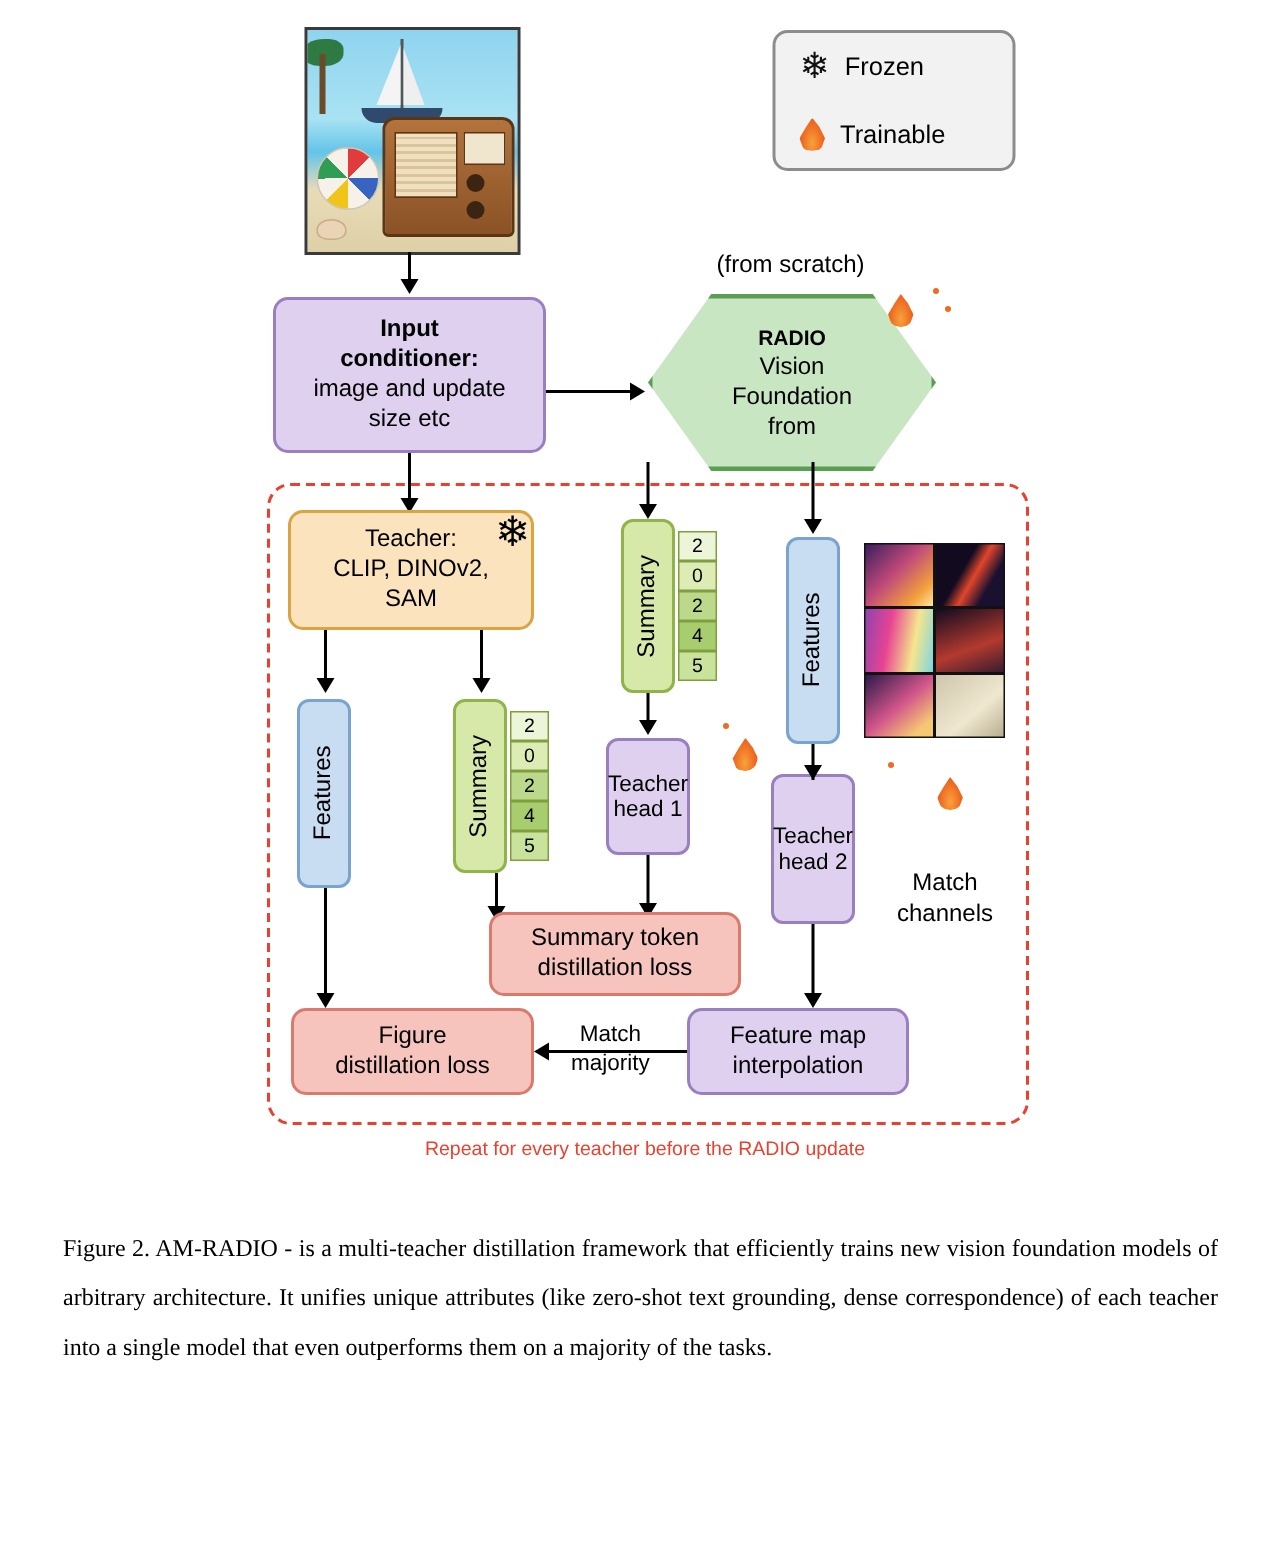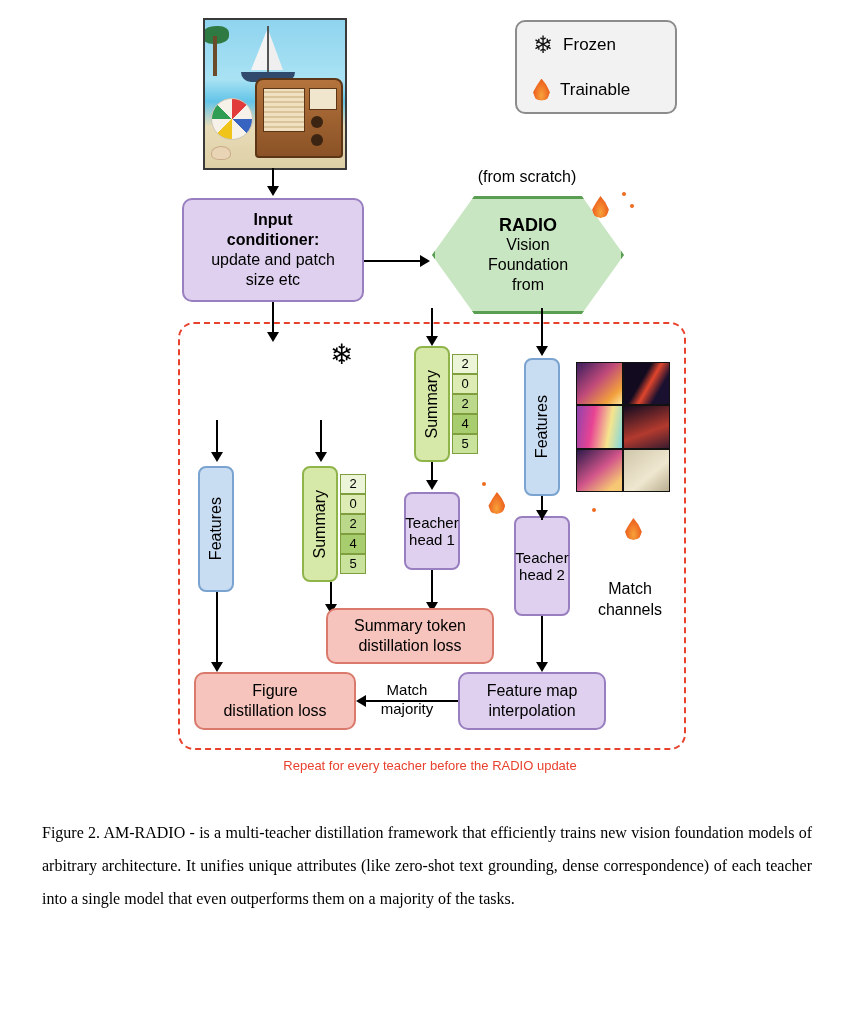--- a/index.html
+++ b/index.html
@@ -301,55 +301,62 @@
 
   
   <div class="line vline abs" style="left:272px; top:168px; height:20px;"></div>
   <div class="arrowhead ah-down abs" style="left:267px; top:186px;"></div>
 
   
   <div class="box abs" id="input-conditioner">
     <div>
       <div style="font-weight:bold">Input</div>
       <div style="font-weight:bold">conditioner:</div>
-      <div>update and patch</div>
+      <div>image and update</div>
       <div>size etc</div>
     </div>
   </div>
 
   
   <div class="line hline abs" style="left:364px; top:260px; width:58px;"></div>
   <div class="arrowhead ah-right abs" style="left:420px; top:255px;"></div>
 
   
   <div class="abs" id="from-scratch">(from scratch)</div>
 
   
   <div class="abs" id="radio-hex">
     <div class="hex">
       <div>
-        <div style="font-weight:bold; font-size:18px">RADIO</div>
+        <div style="font-weight:bold; font-size:14px">RADIO</div>
         <div>Vision</div>
         <div>Foundation</div>
         <div>from</div>
       </div>
     </div>
   </div>
   <div class="flame abs" id="flame-radio" style="width:26px;height:34px;"></div>
   <div class="spark abs" style="left:622px; top:192px;"></div>
   <div class="spark abs" style="left:630px; top:204px;"></div>
 
   
   <div class="abs" id="dashed-region"></div>
 
   
   <div class="line vline abs" style="left:272px; top:302px; height:34px;"></div>
   <div class="arrowhead ah-down abs" style="left:267px; top:332px;"></div>
 
   
+  <div class="box abs" id="teacher-box">
+    <div>
+      <div>Teacher:</div>
+      <div>CLIP, DINOv2,</div>
+      <div>SAM</div>
+    </div>
+  </div>
   <div class="abs" id="snow-teacher">❄</div>
 
   
   <div class="line vline abs" style="left:431px; top:308px; height:32px;"></div>
   <div class="arrowhead ah-down abs" style="left:426px; top:336px;"></div>
   <div class="line vline abs" style="left:541px; top:308px; height:44px;"></div>
   <div class="arrowhead ah-down abs" style="left:536px; top:346px;"></div>
 
   
   <div class="vert-box abs" id="features-left">

